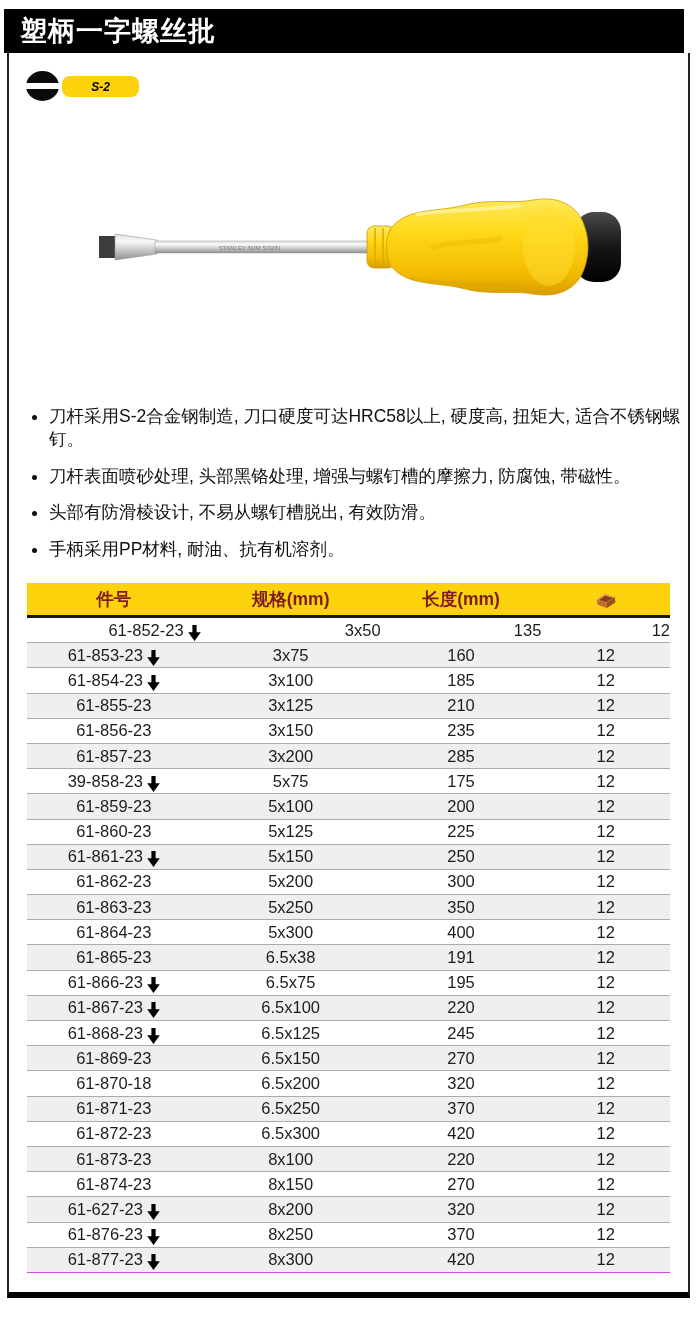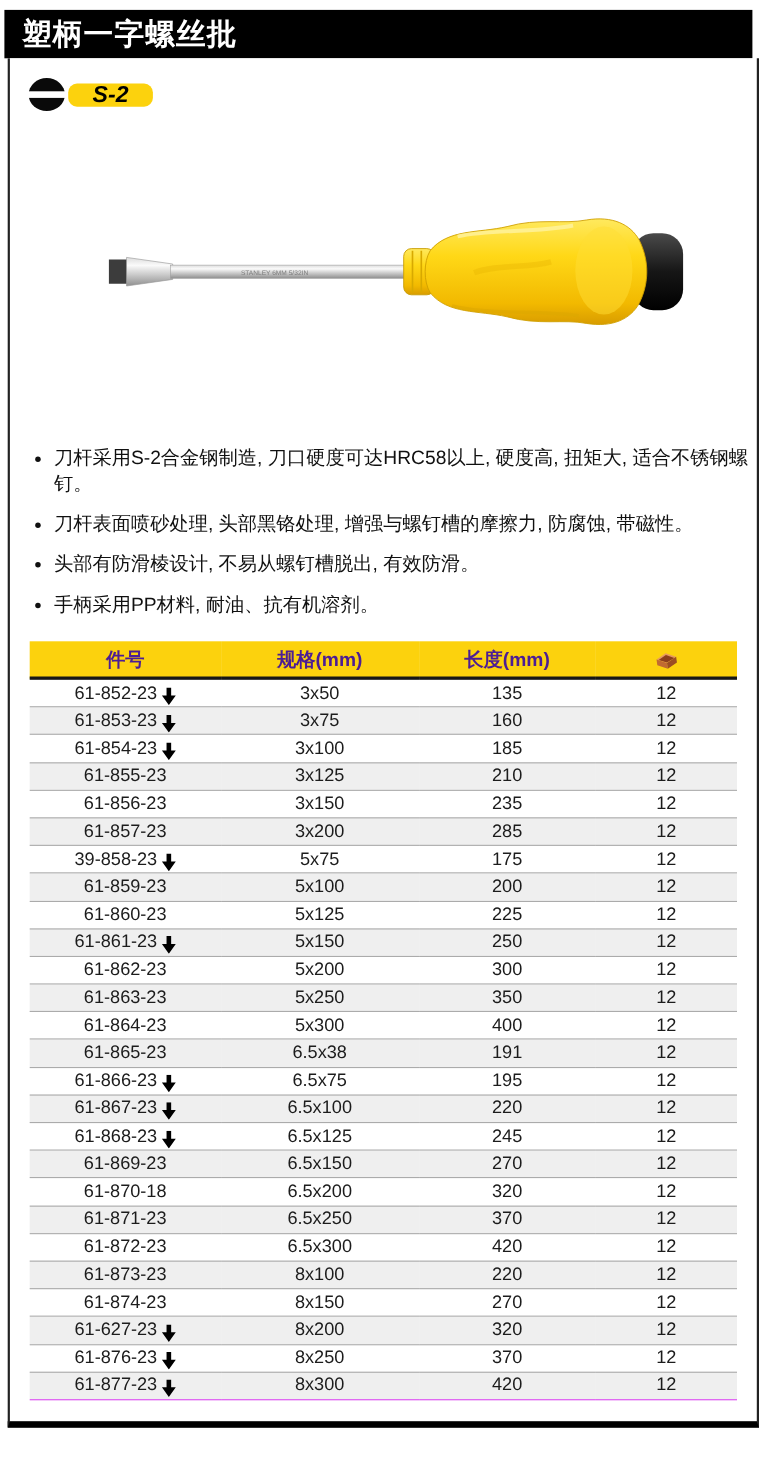--- a/index.html
+++ b/index.html
@@ -26,48 +26,48 @@
     position:absolute;left:17px;top:18px;width:33px;height:30px;
     background:#0a0a0a;border-radius:50%;
   }
   .screw-icon::after{
     content:"";position:absolute;left:-1px;right:-1px;top:12px;height:6px;background:#fff;
   }
   .badge{
     position:absolute;left:53px;top:23px;width:77px;height:21px;
     background:#FCD20D;border-radius:8px;
     display:flex;align-items:center;justify-content:center;
-    font-size:21px;font-weight:bold;font-style:italic;color:#000;
+    font-size:12px;font-weight:bold;font-style:italic;color:#000;
   }
   
   .product{position:absolute;left:62px;top:135px;width:552px;height:118px;}
   
   .features{
     position:absolute;left:14px;top:352px;width:650px;margin:0;
     padding:0 0 0 26px;list-style:disc;
   }
   .features li{
     font-size:17.5px;line-height:1.32;margin-bottom:13.5px;color:#101010;
   }
   
   table.spec{
     position:absolute;left:18px;top:530px;width:643px;
     border-collapse:collapse;table-layout:fixed;
   }
   table.spec col.c1{width:27%;} table.spec col.c2{width:28%;}
   table.spec col.c3{width:25%;} table.spec col.c4{width:20%;}
   table.spec th{
     background:#FCD20D;height:32px;font-size:17.5px;font-weight:bold;
-    text-align:center;border-bottom:3px solid #161616;padding:0;color:#4c1d95;
+    text-align:center;border-bottom:3px solid #161616;padding:0;color:#7f1d1d;
   }
   table.spec td{
     height:24.2px;font-size:16.5px;text-align:center;padding:0;
     border-top:1px solid #ababab;color:#1c1c1c;white-space:nowrap;
   }
-  table.spec tr:first-child td{border-top:none;}
+  table.spec tr:first-child td{border-top:none;text-align:right;}
   table.spec tbody tr:nth-child(even){background:#efefef;}
   table.spec tbody tr:last-child td{border-bottom:1px solid #d946ef;}
   .partwrap{display:inline-flex;align-items:center;gap:4px;}
   .arrow-icon{display:inline-block;margin-top:5px;}
   .box-icon{display:inline-block;vertical-align:middle;}
 </style>
 </head>
 <body>
 
 <div class="titlebar">

